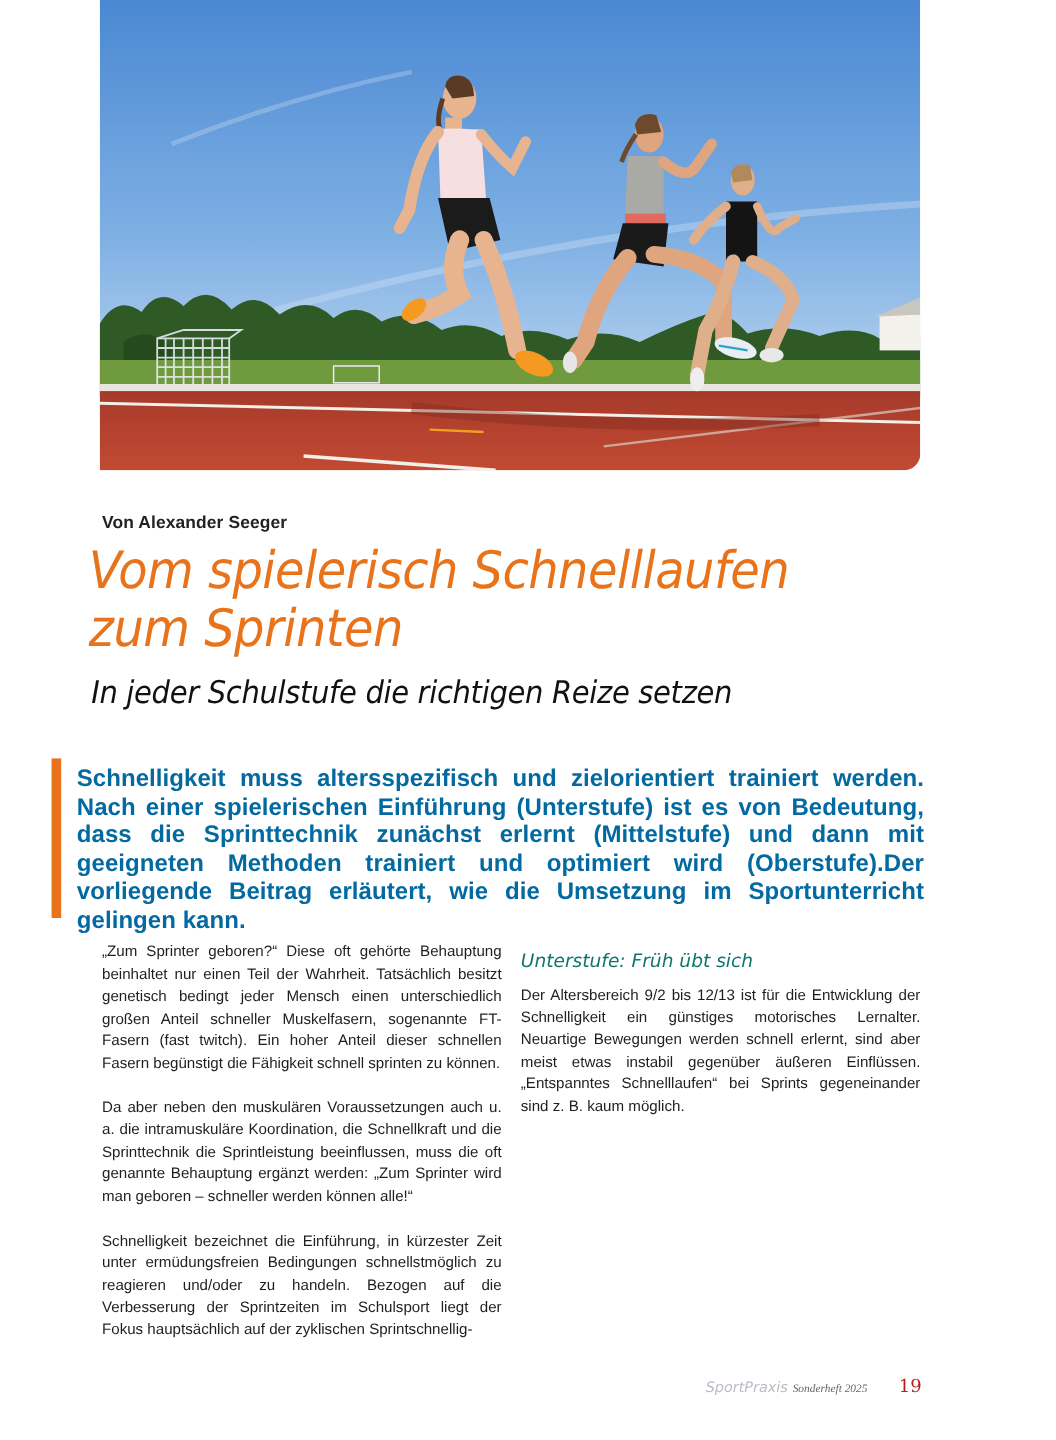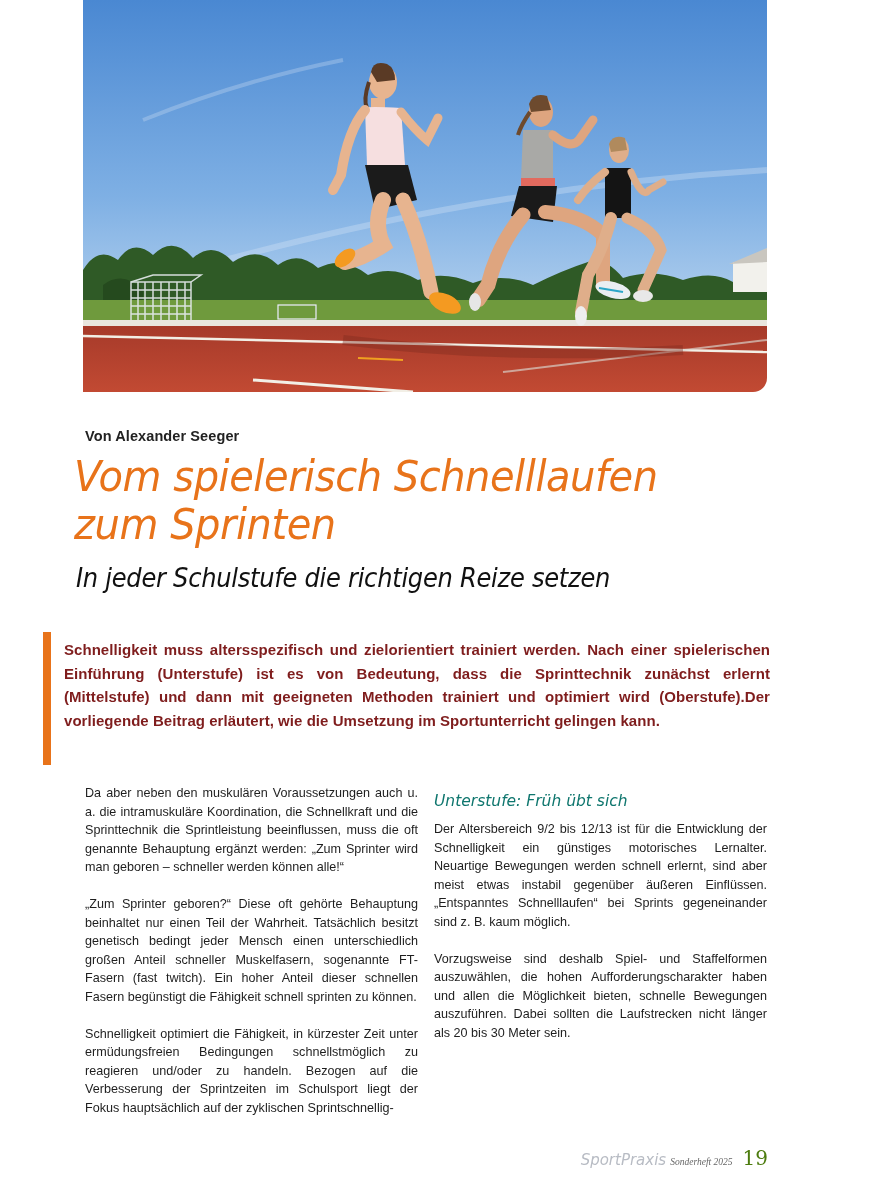--- a/index.html
+++ b/index.html
@@ -81,24 +81,24 @@
       background: #e8731a;
     }
     .lead-text {
       position: absolute;
       left: 21px;
       top: 6px;
       width: 706px;
       margin: 0;
       font-family: "Liberation Sans", sans-serif;
       font-weight: bold;
-      font-size: 15px;
+      font-size: 20px;
       line-height: 23.5px;
       text-align: justify;
-      color: #7f1d1d;
+      color: #0369a1;
       letter-spacing: 0.05px;
     }
 
     .col {
       position: absolute;
       top: 784px;
       width: 333px;
       font-family: "Liberation Sans", sans-serif;
       font-size: 12.6px;
       line-height: 18.5px;
@@ -127,35 +127,35 @@
       position: absolute;
       right: 112px;
       top: 1146px;
       display: flex;
       align-items: baseline;
       gap: 4px;
     }
     .footer .mag {
       font-family: "DejaVu Sans", sans-serif;
       font-style: oblique;
-      font-size: 15px;
+      font-size: 12px;
       color: #b8bcc4;
       text-align: right;
     }
     .footer .issue {
       font-family: Liberation Serif, serif;
       font-style: oblique;
       font-size: 9.5px;
       color: #666;
     }
     .footer .page {
       font-family: "DejaVu Serif", serif;
-      font-size: 20px;
-      color: #4d7c0f;
-      margin-left: 6px;
+      font-size: 15px;
+      color: #b91c1c;
+      margin-left: 22px;
     }
   </style>
 </head>
 <body>
 
 <div class="hero">
   <svg width="684" height="392" viewBox="0 0 684 392" xmlns="http://www.w3.org/2000/svg">
     <defs>
       <linearGradient id="sky" x1="0" y1="0" x2="0" y2="1">
         <stop offset="0" stop-color="#4a88d2"></stop>
@@ -250,28 +250,27 @@
 </h1>
 
 <h2 class="subtitle">In jeder Schulstufe die richtigen Reize setzen</h2>
 
 <div class="lead">
   <div class="lead-bar"></div>
   <p class="lead-text">Schnelligkeit muss altersspezifisch und zielorientiert trainiert werden. Nach einer spielerischen Einführung (Unterstufe) ist es von Bedeutung, dass die Sprinttechnik zunächst erlernt (Mittelstufe) und dann mit geeigneten Methoden trainiert und optimiert wird (Oberstufe).Der vorliegende Beitrag erläutert, wie die Umsetzung im Sportunterricht gelingen kann.</p>
 </div>
 
 <div class="col col-left">
+  <p>„Zum Sprinter geboren?“ Diese oft gehörte Behauptung beinhaltet nur einen Teil der Wahrheit. Tatsächlich besitzt genetisch bedingt jeder Mensch einen unterschiedlich großen Anteil schneller Muskelfasern, sogenannte FT-Fasern (fast twitch). Ein hoher Anteil dieser schnellen Fasern begünstigt die Fähigkeit schnell sprinten zu können.</p>
   <p>Da aber neben den muskulären Voraussetzungen auch u. a. die intramuskuläre Koordination, die Schnellkraft und die Sprinttechnik die Sprintleistung beeinflussen, muss die oft genannte Behauptung ergänzt werden: „Zum Sprinter wird man geboren – schneller werden können alle!“</p>
-  <p>„Zum Sprinter geboren?“ Diese oft gehörte Behauptung beinhaltet nur einen Teil der Wahrheit. Tatsächlich besitzt genetisch bedingt jeder Mensch einen unterschiedlich großen Anteil schneller Muskelfasern, sogenannte FT-Fasern (fast twitch). Ein hoher Anteil dieser schnellen Fasern begünstigt die Fähigkeit schnell sprinten zu können.</p>
-  <p>Schnelligkeit optimiert die Fähigkeit, in kürzester Zeit unter ermüdungsfreien Bedingungen schnellstmöglich zu reagieren und/oder zu handeln. Bezogen auf die Verbesserung der Sprintzeiten im Schulsport liegt der Fokus hauptsächlich auf der zyklischen Sprintschnellig-</p>
+  <p>Schnelligkeit bezeichnet die Einführung, in kürzester Zeit unter ermüdungsfreien Bedingungen schnellstmöglich zu reagieren und/oder zu handeln. Bezogen auf die Verbesserung der Sprintzeiten im Schulsport liegt der Fokus hauptsächlich auf der zyklischen Sprintschnellig-</p>
 </div>
 
 <div class="col col-right">
   <div class="section-head">Unterstufe: Früh übt sich</div>
   <p>Der Altersbereich 9/2 bis 12/13 ist für die Entwicklung der Schnelligkeit ein günstiges motorisches Lernalter. Neuartige Bewegungen werden schnell erlernt, sind aber meist etwas instabil gegenüber äußeren Einflüssen. „Entspanntes Schnelllaufen“ bei Sprints gegeneinander sind z. B. kaum möglich.</p>
-  <p>Vorzugsweise sind deshalb Spiel- und Staffelformen auszuwählen, die hohen Aufforderungscharakter haben und allen die Möglichkeit bieten, schnelle Bewegungen auszuführen. Dabei sollten die Laufstrecken nicht länger als 20 bis 30 Meter sein.</p>
 </div>
 
 <div class="footer">
   <span class="mag">SportPraxis</span>
   <span class="issue">Sonderheft 2025</span>
   <span class="page">19</span>
 </div>
 
 </body></html>

